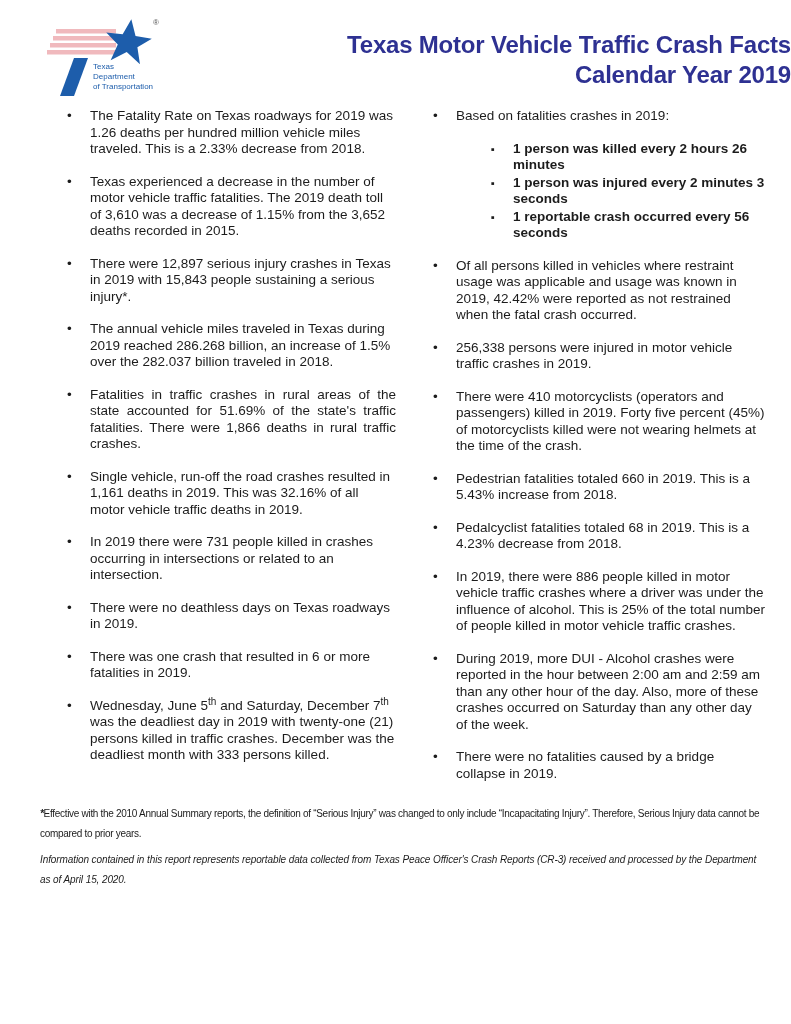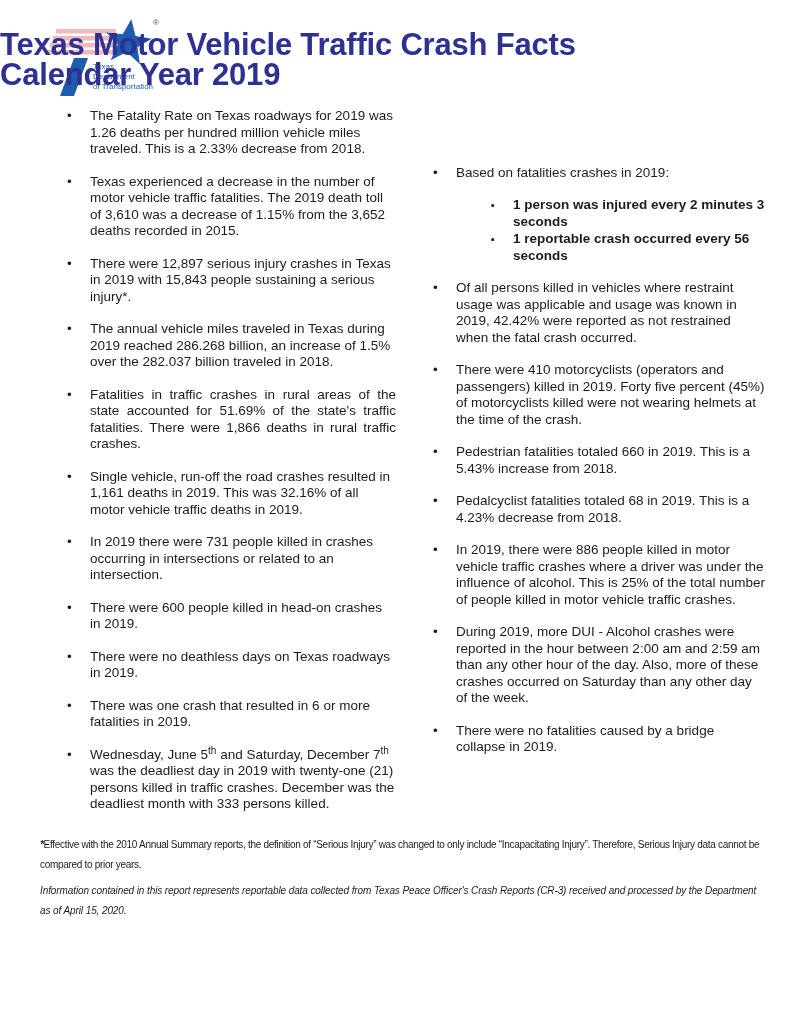--- a/index.html
+++ b/index.html
@@ -6,26 +6,26 @@
   body{
     width:791px;height:1024px;background:#ffffff;overflow:hidden;
     font-family:"Liberation Sans",sans-serif;color:#1c1c1c;
     font-size:13.5px;line-height:16.5px;
   }
   .page{position:relative;width:791px;height:1024px;}
   
   .header{position:relative;height:100px;}
   .logo{position:absolute;left:44px;top:10px;width:128px;height:88px;}
   .titles{
-    position:absolute;left:0;right:0;top:30px;text-align:left;
-    color:#2e3192;font-weight:bold;font-size:31px;line-height:30px;
+    position:absolute;left:0;right:0;top:30px;text-align:right;
+    color:#2e3192;font-weight:bold;font-size:24px;line-height:30px;
     letter-spacing:-0.2px;
   }
   
-  .content{display:flex;padding:8px 24px 0 64px;align-items:center;}
+  .content{display:flex;padding:8px 24px 0 64px;}
   .col-left{width:332px;margin-right:34px;flex:none;}
   .col-right{width:336px;flex:none;}
   ul.facts{list-style:none;margin:0;padding:0;}
   ul.facts>li{position:relative;padding-left:26px;margin-bottom:16px;}
   ul.facts>li::before{content:"•";position:absolute;left:3px;top:0;color:#1c1c1c;}
   li.justify{text-align:justify;}
   ul.sub{list-style:none;margin:16px 0 0 34px;padding:0;font-weight:bold;}
   ul.sub>li{position:relative;padding-left:23px;margin-bottom:1px;}
   ul.sub>li::before{content:"▪";position:absolute;left:1px;top:0;font-size:11px;}
   sup{font-size:10px;line-height:0;vertical-align:super;}
@@ -73,37 +73,38 @@
 
     <div class="col-left">
       <ul class="facts">
         <li>The Fatality Rate on Texas roadways for 2019 was 1.26 deaths per hundred million vehicle miles traveled.  This is a 2.33% decrease from 2018.</li>
         <li>Texas experienced a decrease in the number of motor vehicle traffic fatalities.  The 2019 death toll of 3,610 was a decrease of 1.15% from the 3,652 deaths recorded in 2015.</li>
         <li>There were 12,897 serious injury crashes in Texas in 2019 with 15,843 people sustaining a serious injury*.</li>
         <li>The annual vehicle miles traveled in Texas during 2019 reached 286.268 billion, an increase of 1.5% over the 282.037 billion traveled in 2018.</li>
         <li class="justify">Fatalities in traffic crashes in rural areas of the state accounted for 51.69% of the state's traffic fatalities.  There were 1,866 deaths in rural traffic crashes.</li>
         <li>Single vehicle, run-off the road crashes resulted in 1,161 deaths in 2019.  This was 32.16% of all motor vehicle traffic deaths in 2019.</li>
         <li>In 2019 there were 731 people killed in crashes occurring in intersections or related to an intersection.</li>
-        <li>There were 600 people killed in head-on crashes in 2019.</li>
         <li>There were no deathless days on Texas roadways in 2019.</li>
         <li>There was one crash that resulted in 6 or more fatalities in 2019.</li>
         <li><span>Wednesday, June 5</span><sup>th</sup><span> and Saturday, December 7</span><sup>th</sup><span> was the deadliest day in 2019 with twenty-one (21) persons killed in traffic crashes.  December was the deadliest month with 333 persons killed.</span></li>
       </ul>
     </div>
 
     <div class="col-right">
       <ul class="facts">
         <li>
           <span>Based on fatalities crashes in 2019:</span>
           <ul class="sub">
+            <li>1 person was killed every 2 hours 26 minutes</li>
             <li>1 person was injured every 2 minutes 3 seconds</li>
             <li>1 reportable crash occurred every 56 seconds</li>
           </ul>
         </li>
         <li>Of all persons killed in vehicles where restraint usage was applicable and usage was known in 2019, 42.42% were reported as not restrained when the fatal crash occurred.</li>
+        <li>256,338 persons were injured in motor vehicle traffic crashes in 2019.</li>
         <li>There were 410 motorcyclists (operators and passengers) killed in 2019. Forty five percent (45%) of motorcyclists killed were not wearing helmets at the time of the crash.</li>
         <li>Pedestrian fatalities totaled 660 in 2019.  This is a 5.43% increase from 2018.</li>
         <li>Pedalcyclist fatalities totaled 68 in 2019. This is a 4.23% decrease from 2018.</li>
         <li>In 2019, there were 886 people killed in motor vehicle traffic crashes where a driver was under the influence of alcohol. This is 25% of the total number of people killed in motor vehicle traffic crashes.</li>
         <li>During 2019, more DUI - Alcohol crashes were reported in the hour between 2:00 am and 2:59 am than any other hour of the day. Also, more of these crashes occurred on Saturday than any other day of the week.</li>
         <li>There were no fatalities caused by a bridge collapse in 2019.</li>
       </ul>
     </div>
 
   </div>

